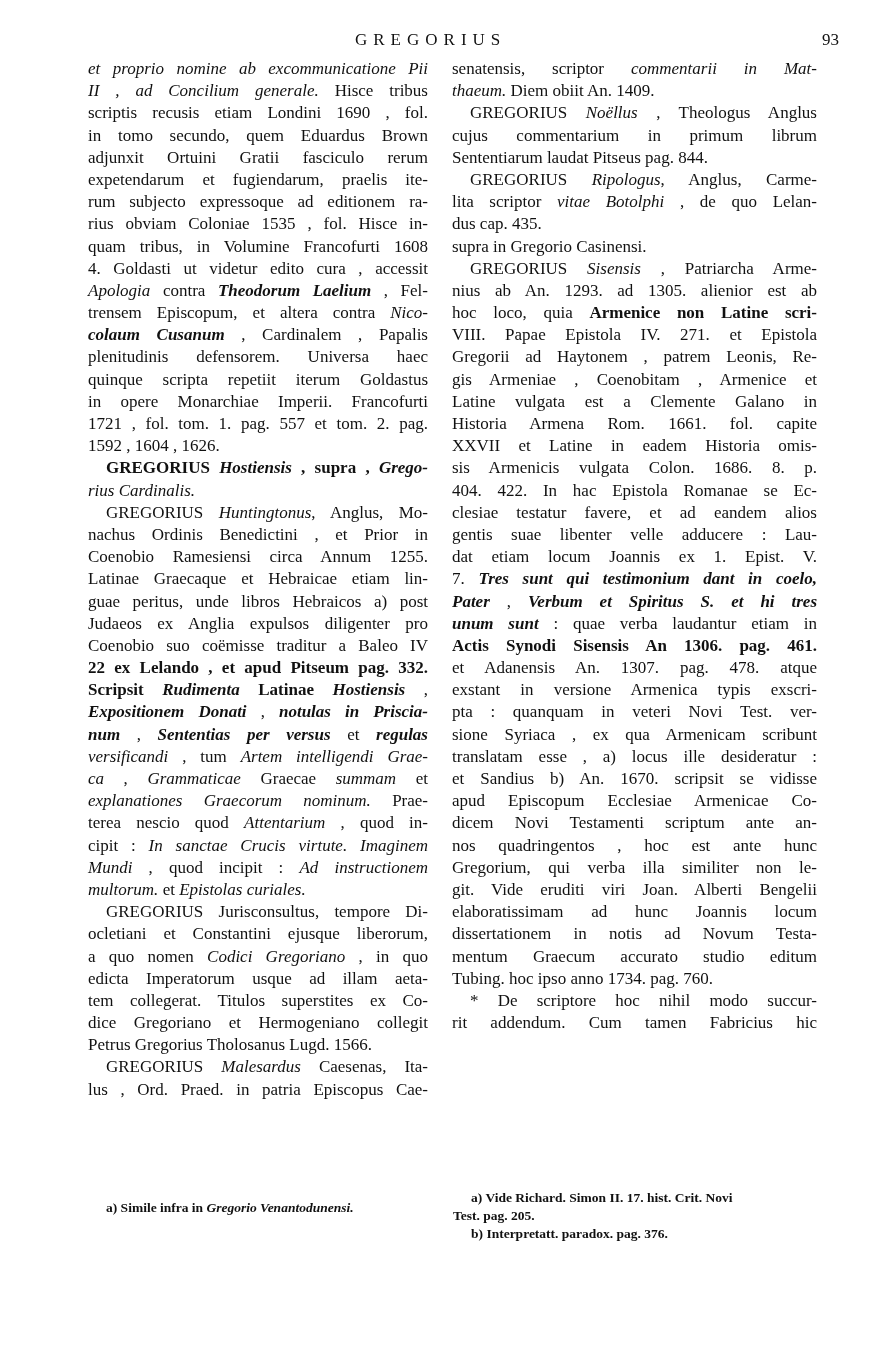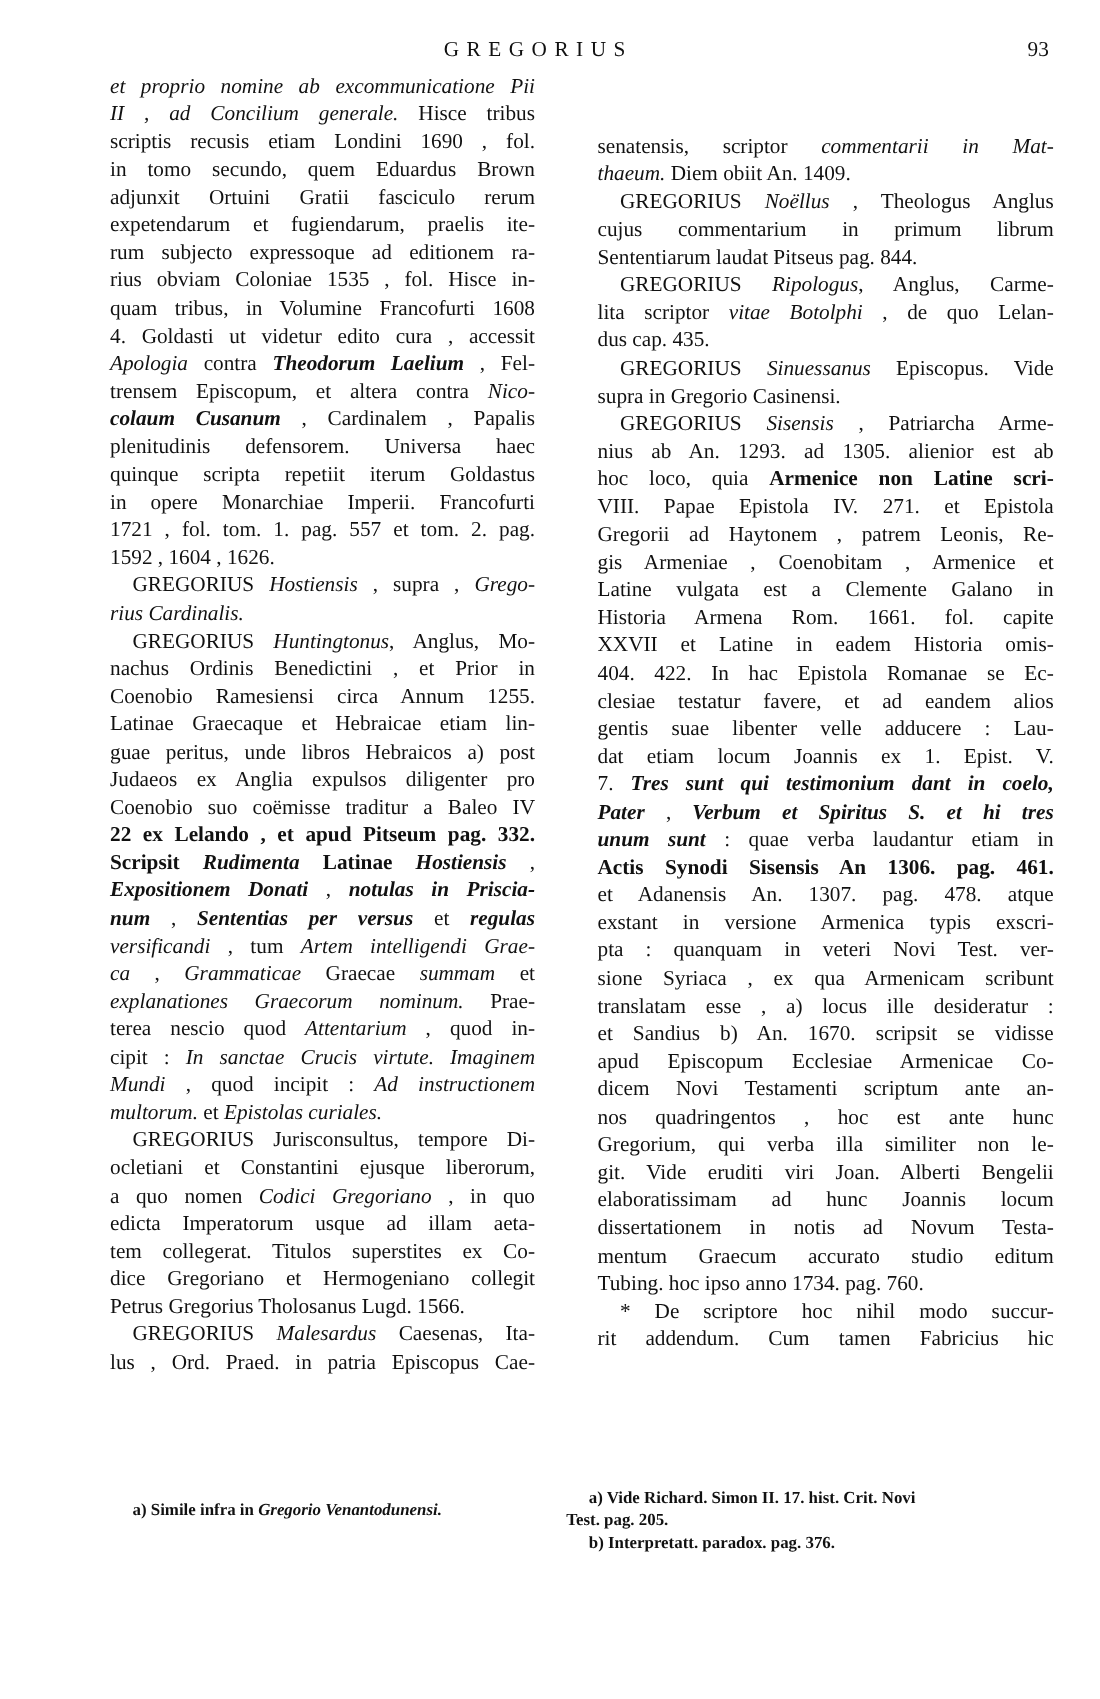--- a/index.html
+++ b/index.html
@@ -2,21 +2,21 @@
 <html><head>
 <meta charset="utf-8">
 <style>
   html, body { margin:0; padding:0; background:#ffffff; }
   body { width:880px; height:1359px; position:relative; overflow:hidden; color:#111; font-family:"Liberation Serif","DejaVu Serif",serif; }
   .running-head { position:absolute; top:30px; left:0; width:880px; height:24px; }
   .running-title { position:absolute; left:355px; top:0; font-size:17px; letter-spacing:6px; font-weight:normal; }
   .page-number { position:absolute; left:822px; top:0; font-size:17px; }
   .col { position:absolute; top:58px; font-size:17px; line-height:22.2px; text-align:justify; }
   .col-left { left:88px; width:340px; }
-  .col-right { left:478px; width:365px;margin-top:48px; }
+  .col-right { left:452px; width:365px; }
   .ln { display:block; text-align:justify; text-align-last:justify; white-space:nowrap; height:22.2px; }
   .ln.last { text-align-last:left; }
   .it { font-style:italic; }
   .bi { font-style:italic; font-weight:bold; }
   .b { font-weight:bold; }
   .footnotes-left { position:absolute; top:1199px; left:88px; width:340px; font-size:13.5px; line-height:18px; font-weight:bold; }
   .footnotes-right { position:absolute; top:1189px; left:453px; width:365px; font-size:13.5px; line-height:18px; font-weight:bold; }
   .fn { display:block; white-space:nowrap; }
 </style>
 </head>
@@ -39,21 +39,21 @@
     <span class="ln"><span>quam tribus, in Volumine Francofurti 1608</span></span>
     <span class="ln"><span>4. Goldasti ut videtur edito cura , accessit</span></span>
     <span class="ln"><span class="it">Apologia</span><span> contra </span><span class="bi">Theodorum Laelium</span><span> , Fel-</span></span>
     <span class="ln"><span>trensem Episcopum, et altera contra </span><span class="it">Nico-</span></span>
     <span class="ln"><span class="bi">colaum Cusanum</span><span> , Cardinalem , Papalis</span></span>
     <span class="ln"><span>plenitudinis  defensorem.  Universa  haec</span></span>
     <span class="ln"><span>quinque scripta repetiit  iterum Goldastus</span></span>
     <span class="ln"><span>in opere Monarchiae Imperii. Francofurti</span></span>
     <span class="ln"><span>1721 , fol. tom. 1. pag. 557 et tom. 2. pag.</span></span>
     <span class="ln last"><span>1592 , 1604 , 1626.</span></span>
-    <span class="ln" style="padding-left: 18px;"><span>GREGORIUS </span><span class="it">Hostiensis</span><span> , supra , </span><span class="it">Grego-</span></span>
+    <span class="ln" style="padding-left: 18px; font-weight: bold;"><span>GREGORIUS </span><span class="it">Hostiensis</span><span> , supra , </span><span class="it">Grego-</span></span>
     <span class="ln last"><span class="it">rius Cardinalis.</span></span>
     <span class="ln" style="padding-left: 18px;"><span>GREGORIUS </span><span class="it">Huntingtonus</span><span>, Anglus, Mo-</span></span>
     <span class="ln"><span>nachus Ordinis Benedictini , et Prior in</span></span>
     <span class="ln"><span>Coenobio Ramesiensi circa Annum 1255.</span></span>
     <span class="ln"><span>Latinae Graecaque et Hebraicae etiam lin-</span></span>
     <span class="ln"><span>guae peritus, unde libros Hebraicos a) post</span></span>
     <span class="ln"><span>Judaeos ex Anglia expulsos diligenter pro</span></span>
     <span class="ln"><span>Coenobio suo coëmisse traditur a Baleo IV</span></span>
     <span class="ln"><span class="b">22 ex Lelando , et apud Pitseum pag. 332.</span></span>
     <span class="ln"><span class="b">Scripsit </span><span class="bi">Rudimenta</span><span class="b"> Latinae </span><span class="bi">Hostiensis</span><span> ,</span></span>
@@ -78,31 +78,31 @@
   </div>
 <div class="col col-right" id="col-right">
     <span class="ln"><span>senatensis, scriptor  </span><span class="it">commentarii in Mat-</span></span>
     <span class="ln last"><span class="it">thaeum.</span><span> Diem obiit An. 1409.</span></span>
     <span class="ln" style="padding-left: 18px;"><span>GREGORIUS </span><span class="it">Noëllus</span><span> , Theologus Anglus</span></span>
     <span class="ln"><span>cujus  commentarium  in  primum  librum</span></span>
     <span class="ln last"><span>Sententiarum laudat Pitseus pag. 844.</span></span>
     <span class="ln" style="padding-left: 18px;"><span>GREGORIUS </span><span class="it">Ripologus</span><span>, Anglus, Carme-</span></span>
     <span class="ln"><span>lita scriptor  </span><span class="it">vitae Botolphi</span><span> , de quo Lelan-</span></span>
     <span class="ln last"><span>dus cap. 435.</span></span>
-    <span class="ln" style="padding-left: 18px;"><span>GREGORIUS </span><span class="it">Sinuessanus</span><span> Episcopus. Vide</span></span>
     <span class="ln last"><span>supra in Gregorio Casinensi.</span></span>
     <span class="ln" style="padding-left: 18px;"><span>GREGORIUS </span><span class="it">Sisensis</span><span> , Patriarcha Arme-</span></span>
     <span class="ln"><span>nius ab An. 1293. ad 1305. alienior est ab</span></span>
     <span class="ln"><span>hoc loco, quia </span><span class="b">Armenice  non  Latine  scri-</span></span>
     <span class="ln"><span>VIII. Papae Epistola IV. 271. et Epistola</span></span>
     <span class="ln"><span>Gregorii ad Haytonem , patrem Leonis, Re-</span></span>
     <span class="ln"><span>gis Armeniae ,  Coenobitam ,  Armenice et</span></span>
     <span class="ln"><span>Latine vulgata est a Clemente Galano in</span></span>
     <span class="ln"><span>Historia  Armena  Rom.  1661.  fol.  capite</span></span>
     <span class="ln"><span>XXVII et Latine in eadem Historia omis-</span></span>
+    <span class="ln"><span>sis Armenicis vulgata Colon. 1686. 8. p.</span></span>
     <span class="ln"><span>404. 422. In hac Epistola Romanae se Ec-</span></span>
     <span class="ln"><span>clesiae testatur favere, et ad eandem alios</span></span>
     <span class="ln"><span>gentis suae libenter velle adducere : Lau-</span></span>
     <span class="ln"><span>dat etiam locum  Joannis ex  1. Epist. V.</span></span>
     <span class="ln"><span>7. </span><span class="bi">Tres sunt qui testimonium dant in coelo,</span></span>
     <span class="ln"><span class="bi">Pater</span><span> ,  </span><span class="bi">Verbum  et  Spiritus  S.  et  hi tres</span></span>
     <span class="ln"><span class="bi">unum sunt</span><span> : quae verba laudantur etiam in</span></span>
     <span class="ln"><span class="b">Actis Synodi Sisensis An 1306. pag. 461.</span></span>
     <span class="ln"><span>et Adanensis  An.  1307. pag. 478. atque</span></span>
     <span class="ln"><span>exstant in versione Armenica typis exscri-</span></span>

